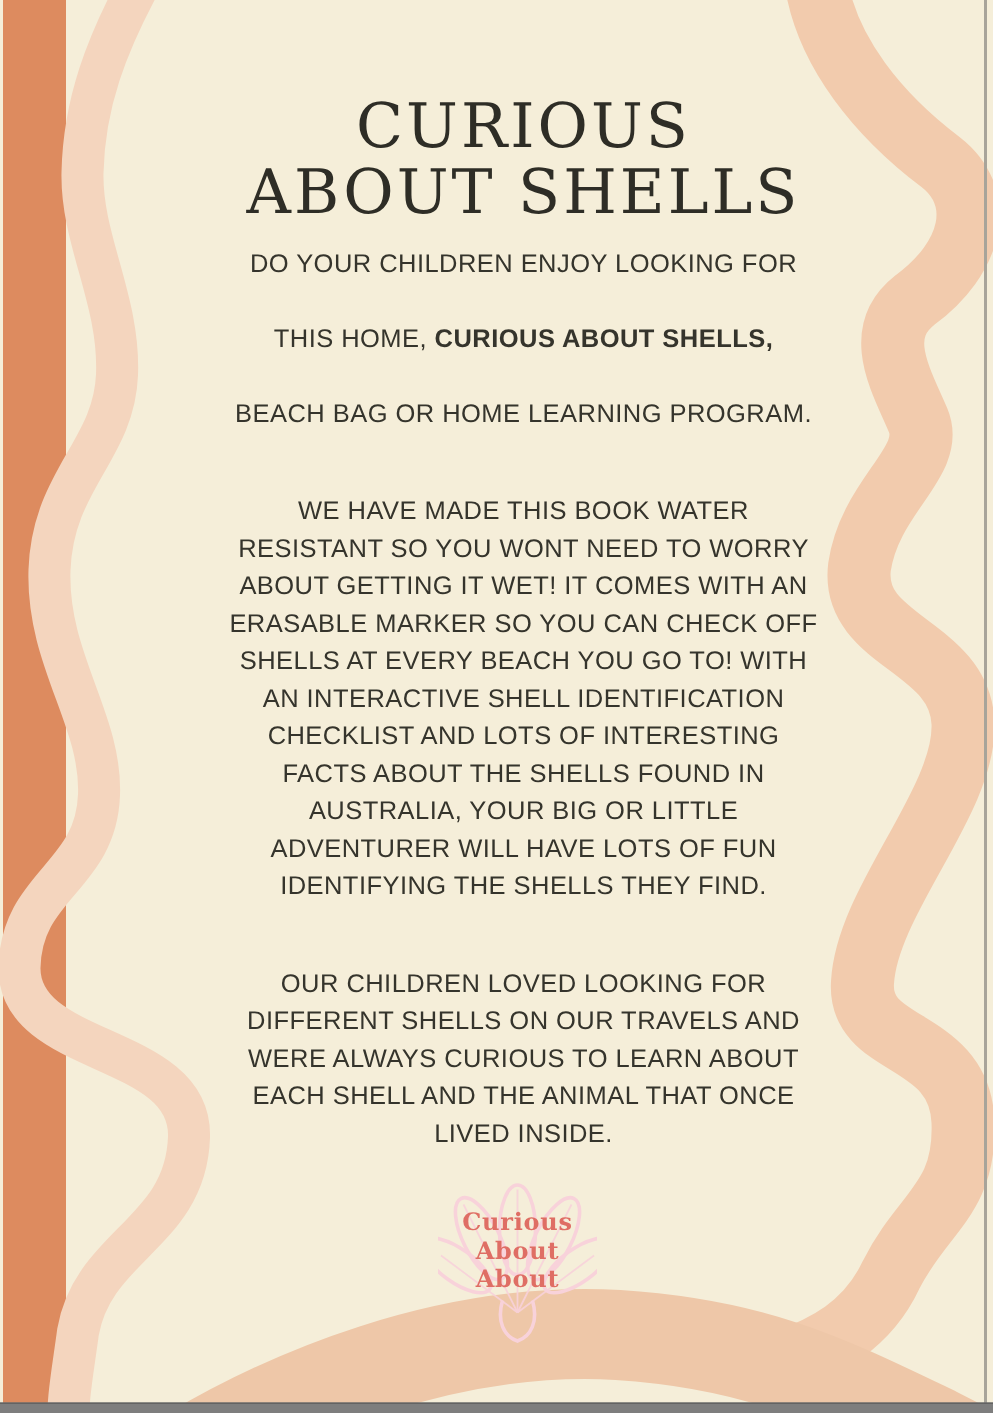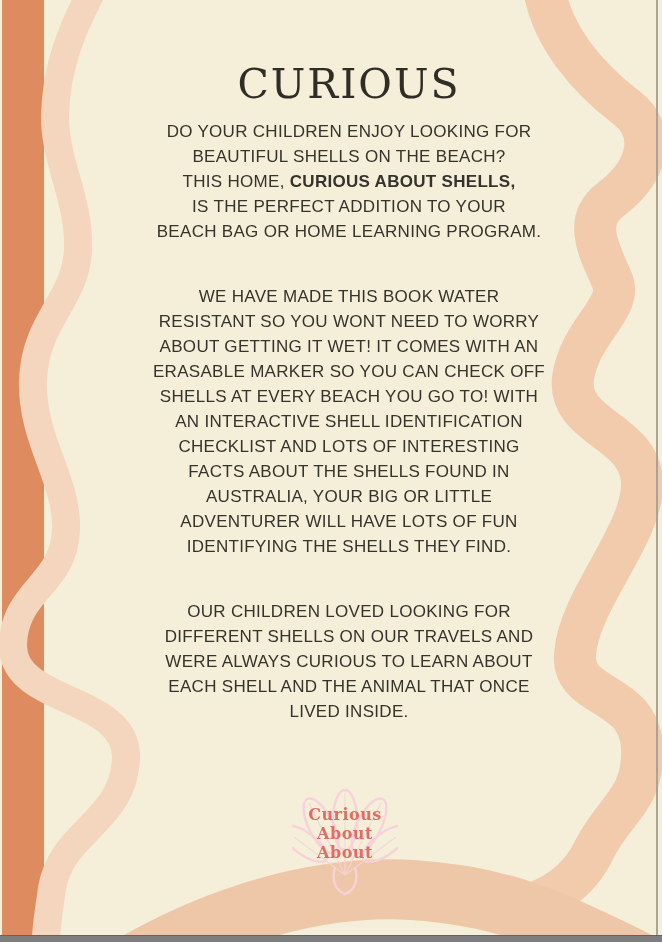--- a/index.html
+++ b/index.html
@@ -97,27 +97,27 @@
              C 644,800 615,808 594,850
              C 578,884 550,898 522,908" fill="none" stroke="#F2CBAD" stroke-width="42" stroke-linecap="round"></path>
 
     <path d="M 85,995
              C 190,922 308,884 412,890
              C 505,896 552,920 625,955
              C 655,970 672,980 688,992" fill="none" stroke="#EEC7A8" stroke-width="60" stroke-linecap="round"></path>
   </svg>
 
   <div class="content">
-    <h1 class="title"><span>CURIOUS</span><br></h1>
+    <h1 class="title"><span>CURIOUS</span><br><span>ABOUT SHELLS</span></h1>
 
     <p class="para first">
       <span>DO YOUR CHILDREN ENJOY LOOKING FOR</span><br>
-      <span>BEAUTIFUL SHELLS ON THE BEACH?</span><br>
+      <br>
       <span>THIS HOME, </span><strong>CURIOUS ABOUT SHELLS,</strong><br>
-      <span>IS THE PERFECT ADDITION TO YOUR</span><br>
+      <br>
       <span>BEACH BAG OR HOME LEARNING PROGRAM.</span>
     </p>
 
     <p class="para">WE HAVE MADE THIS BOOK WATER
 RESISTANT SO YOU WONT NEED TO WORRY
 ABOUT GETTING IT WET! IT COMES WITH AN
 ERASABLE MARKER SO YOU CAN CHECK OFF
 SHELLS AT EVERY BEACH YOU GO TO! WITH
 AN INTERACTIVE SHELL IDENTIFICATION
 CHECKLIST AND LOTS OF INTERESTING

